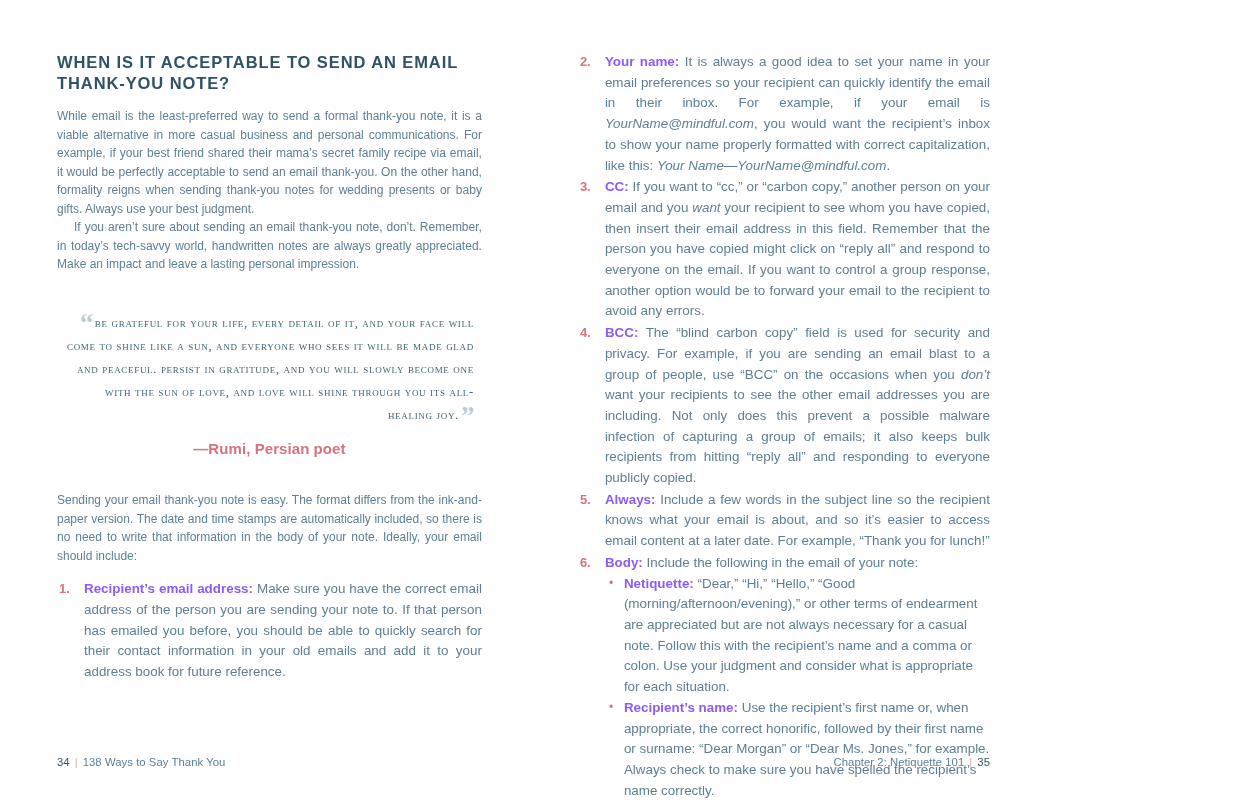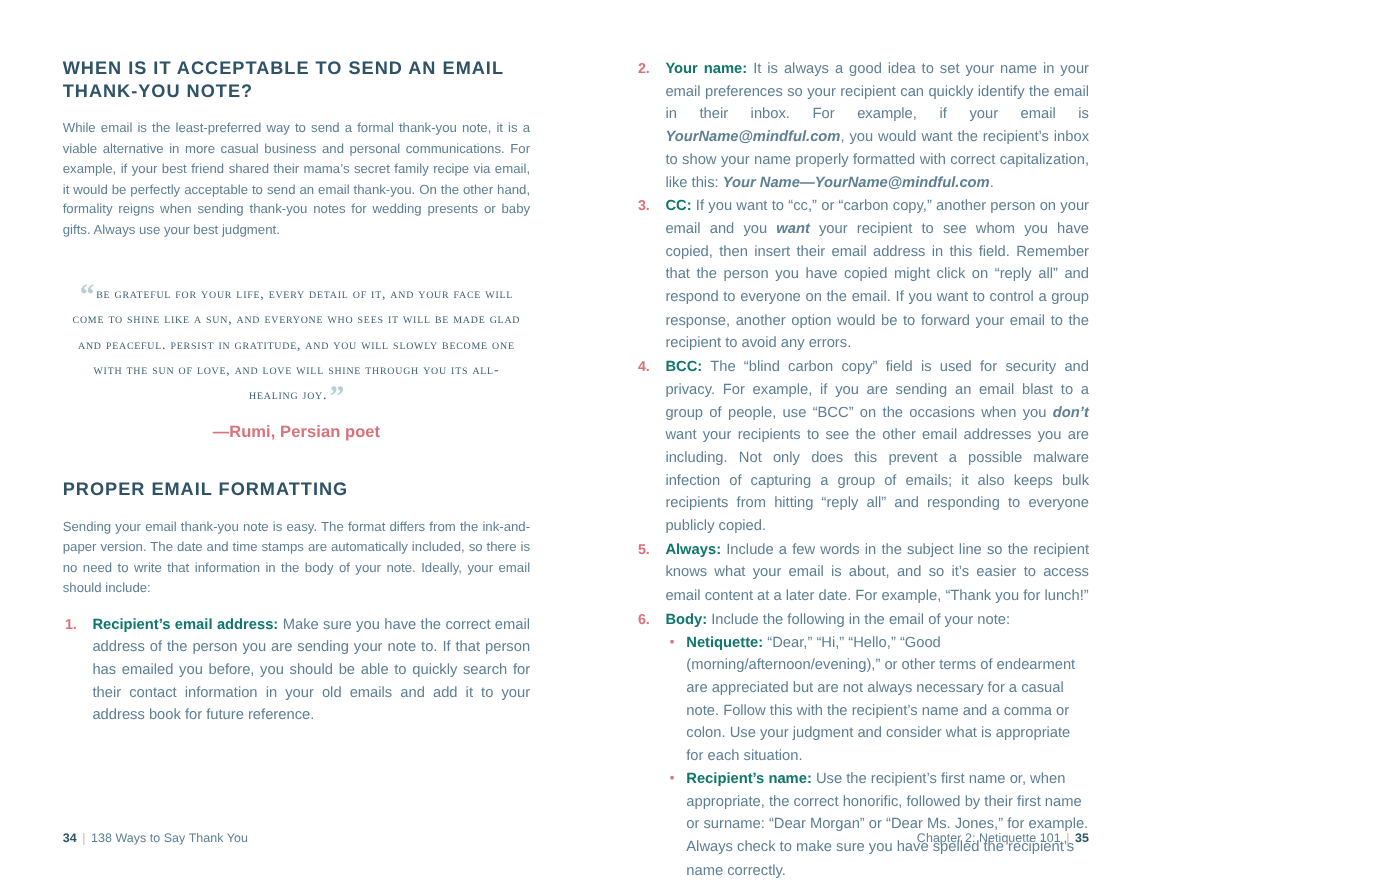--- a/index.html
+++ b/index.html
@@ -61,20 +61,21 @@
   }
   .quote-text {
     font-size: 12.5px;
     line-height: 1.84;
     color: #3f6274;
     font-variant: small-caps;
     text-transform: lowercase;
     letter-spacing: 0.055em;
     font-family: "Liberation Serif", serif;
     margin: 0;
+    text-align: right;
   }
   .qmark {
     color: #b9cdd8;
     font-size: 27px;
     font-family: "Liberation Serif", serif;
     font-weight: bold;
     line-height: 0;
     position: relative;
     letter-spacing: -0.02em;
   }
@@ -109,23 +110,23 @@
     position: absolute;
     left: 2px;
     top: 0;
     color: #d9737b;
     font-weight: bold;
     font-size: 13px;
     letter-spacing: 0;
   }
   .lbl {
     font-weight: bold;
-    color: #0f766e;
-  }
-  .ital { font-style: italic; font-weight: bold; }
+    color: #8b5cf6;
+  }
+  .ital { font-style: italic; }
 
   
   ul.sub-list {
     list-style: none;
     margin: 0;
     padding: 0;
   }
   ul.sub-list > li {
     position: relative;
     padding-left: 19px;
@@ -148,46 +149,46 @@
     position: absolute;
     bottom: 32px;
     font-size: 11.3px;
     color: #5d7f93;
     letter-spacing: 0.005em;
     white-space: nowrap;
   }
   .footer-left  { left: 57px; }
   .footer-right { right: 57px; }
   .footer .pg {
-    font-weight: bold;
+    font-weight: normal;
     color: #2e5266;
   }
   .footer .rule {
     color: #e2a9ad;
     margin: 0 5px;
   }
 </style>
 </head>
 <body>
 
 <div class="spread">
 
   <div class="page page-left">
 
     <h1 class="h-section">WHEN IS IT ACCEPTABLE TO SEND AN EMAIL THANK-YOU NOTE?</h1>
 
     <p class="body-p">While email is the least-preferred way to send a formal thank-you note, it is a viable alternative in more casual business and personal communications. For example, if your best friend shared their mama’s secret family recipe via email, it would be perfectly acceptable to send an email thank-you. On the other hand, formality reigns when sending thank-you notes for wedding presents or baby gifts. Always use your best judgment.</p>
 
+    <p class="body-p indent">If you aren’t sure about sending an email thank-you note, don’t. Remember, in today’s tech-savvy world, handwritten notes are always greatly appreciated. Make an impact and leave a lasting personal impression.</p>
 
     <div class="quote-block">
       <p class="quote-text"><span class="qmark open">“</span><span>Be grateful for your life, every detail of it, and your face will come to shine like a sun, and everyone who sees it will be made glad and peaceful. Persist in gratitude, and you will slowly become one with the Sun of Love, and Love will shine through you its all-healing joy.</span><span class="qmark close">”</span></p>
       <p class="quote-attrib">—Rumi, Persian poet</p>
     </div>
 
-    <h2 class="h-section second">PROPER EMAIL FORMATTING</h2>
 
     <p class="body-p" style="margin-bottom:14px;">Sending your email thank-you note is easy. The format differs from the ink-and-paper version. The date and time stamps are automatically included, so there is no need to write that information in the body of your note. Ideally, your email should include:</p>
 
     <ol class="num-list">
       <li>
         <span class="num">1.</span><span class="lbl">Recipient’s email address:</span><span> Make sure you have the correct email address of the person you are sending your note to. If that person has emailed you before, you should be able to quickly search for their contact information in your old emails and add it to your address book for future reference.</span>
       </li>
     </ol>
 
     <div class="footer footer-left">

